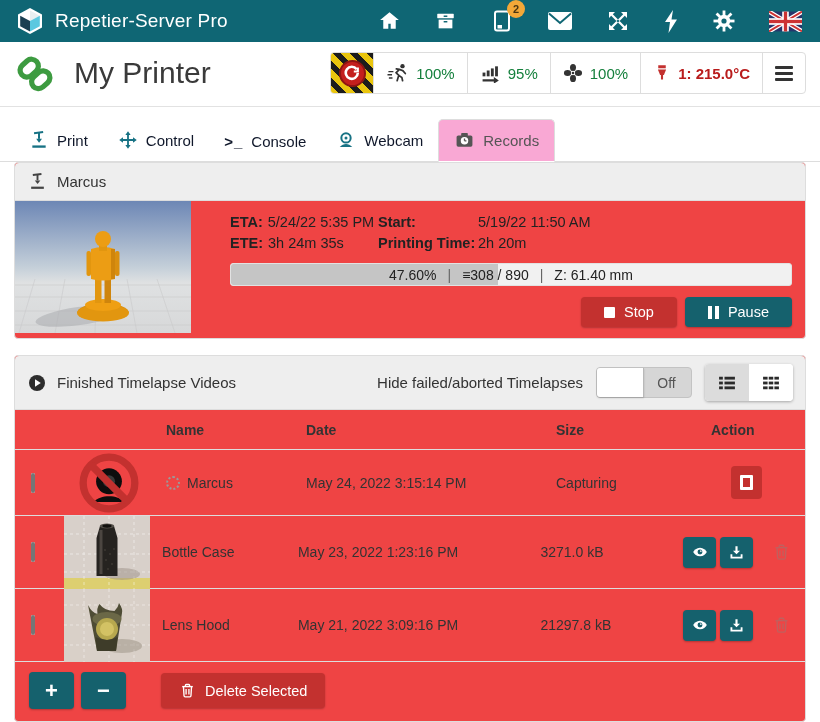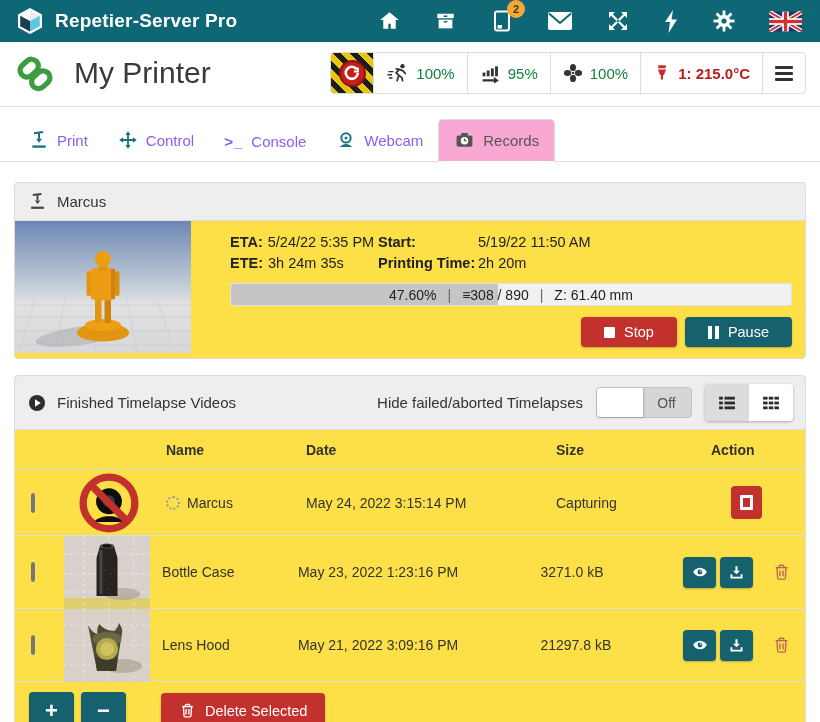--- a/index.html
+++ b/index.html
@@ -2,21 +2,21 @@
 <html><head>
 <meta charset="utf-8">
 <style>
   * { box-sizing: border-box; margin: 0; padding: 0; }
   html,body { width: 820px; height: 722px; overflow: hidden; }
   body { font-family: "Liberation Sans", sans-serif; background: #fff; color: #333; }
 
   
   .navbar { height: 42px; background: #0f6674; display: flex; align-items: center; padding: 0 18px 0 16px; }
   .nav-logo { width: 28px; height: 28px; flex: none; }
-  .nav-title { color: #fff; font-size: 19px; font-weight: 700; margin-left: 11px; letter-spacing: .2px; }
+  .nav-title { color: #fff; font-size: 19px; font-weight: 400; margin-left: 11px; letter-spacing: .2px; }
   .nav-icons { margin-left: auto; display: flex; align-items: center; gap: 33px; }
   .nav-ic { position: relative; display: flex; align-items: center; cursor: pointer; }
   .nav-ic svg { display: block; }
   .nav-badge { position: absolute; top: -8px; right: -11px; width: 18px; height: 18px; border-radius: 50%;
     background: #f3a838; color: #4a3510; font-size: 11px; font-weight: 700; display: flex; align-items: center; justify-content: center; }
 
   
   .printer-header { display: flex; align-items: center; padding: 10px 14px 12px; border-bottom: 1px solid #e2e2e2; justify-content: space-between; }
   .link-icon { width: 42px; height: 38px; flex: none; }
   .printer-title { font-size: 30px; font-weight: 500; color: #3a3a3a; margin-left: 18px; }
@@ -25,26 +25,26 @@
   .status-seg:first-child { border-left: none; padding: 0; }
   .status-seg.temp { color: #b91c1c; font-weight: bold; }
   .estop { width: 42px; height: 42px; background: repeating-linear-gradient(45deg, #e9c50e 0 6px, #1c1c1c 6px 12px);
     display: flex; align-items: center; justify-content: center; cursor: pointer; }
   .estop-btn { width: 27px; height: 27px; border-radius: 50%; background: #c41f1d; border: 2px solid #8e1412; display: flex; align-items: center; justify-content: center; }
   .hamburger { display: flex; flex-direction: column; gap: 3px; cursor: pointer; }
   .hamburger div { width: 18px; height: 3px; background: #333; border-radius: 1px; }
 
   
   .tabs { display: flex; align-items: flex-end; padding: 12px 0 0 14px; border-bottom: 1px solid #ddd; }
-  .tab { display: flex; align-items: center; gap: 8px; padding: 10px 15px 11px; font-size: 15px; color: #8b5cf6; cursor: pointer; }
+  .tab { display: flex; align-items: center; gap: 8px; padding: 10px 15px 11px; font-size: 15px; color: #0f172a; cursor: pointer; }
   .tab .con-glyph { font-weight: 700; letter-spacing: 1px; }
   .tab.active { background: #f9a8d4; border: 1px solid #ddd; border-bottom: 1px solid #fff; border-radius: 5px 5px 0 0; margin-bottom: -1px; color: #555; }
 
   
-  .panel { margin: 20px 14px 0; border: 1px solid #ddd; border-radius: 4px; background: #fde047; }
+  .panel { margin: 0 14px 0; border: 1px solid #ddd; border-radius: 4px; background: #ef4444; }
   .panel-header { background: #eee; border-bottom: 1px solid #ddd; border-radius: 4px 4px 0 0; padding: 9px 13px; display: flex; align-items: center; font-size: 15px; color: #333; }
   .panel-header .ph-title { margin-left: 10px; }
 
   
   .job-body { display: flex; gap: 28px; }
   .job-thumb { width: 176px; height: 132px; flex: none; cursor: pointer; }
   .job-thumb svg { display: block; }
   .job-details { flex: 1; padding: 11px 13px 11px 11px; }
   .detail-row { display: flex; font-size: 14.5px; line-height: 21px; color: #222; }
   .pair1 { width: 148px; display: flex; gap: 5px; }

